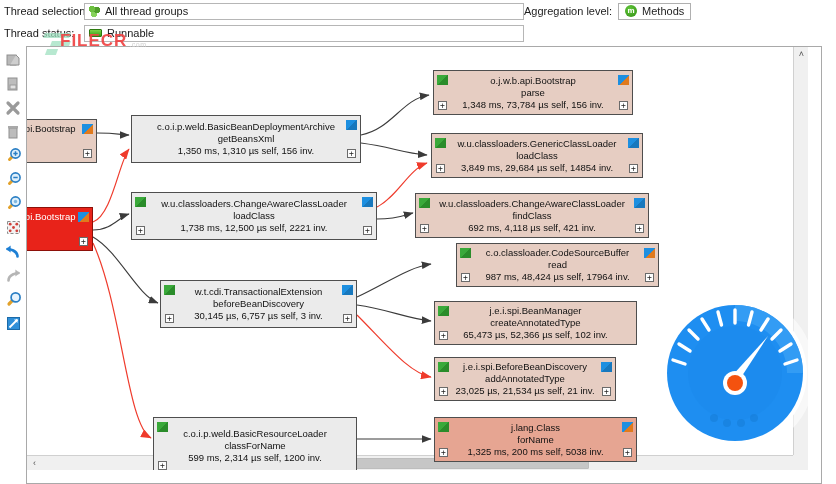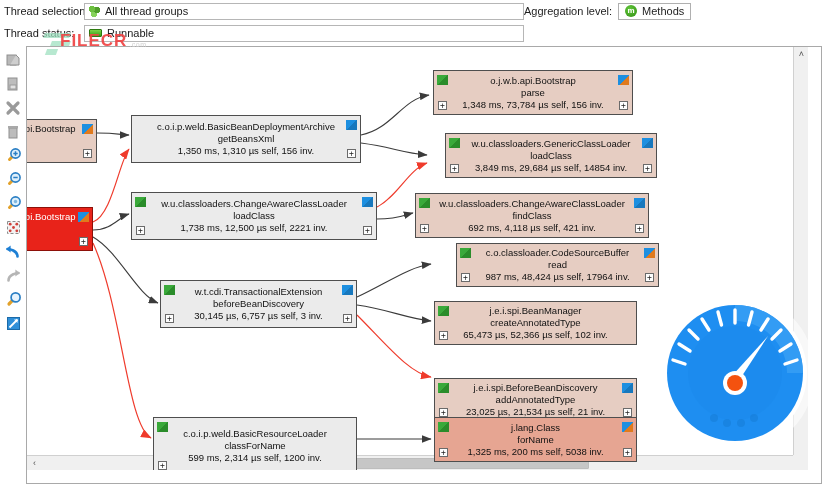--- a/index.html
+++ b/index.html
@@ -511,21 +511,21 @@
         <span class="badge-in">
             <i class="bi-green"></i>
           </span>
         <span class="badge-out">
             <i class="bi-orange"></i>
           </span>
         <span class="expander exp-l">+</span>
         <span class="expander exp-r">+</span>
       </div>
 
-      <div class="node peach" id="n-genericclassloader-loadclass" style="left:404px; top:86px; width:212px; height:45px;margin-left:14px;">
+      <div class="node peach" id="n-genericclassloader-loadclass" style="left:404px; top:86px; width:212px; height:45px;">
         <span class="lbl">
           <span class="ln">w.u.classloaders.GenericClassLoader</span>
           <span class="ln">loadClass</span>
           <span class="ln">3,849 ms, 29,684 µs self, 14854 inv.</span>
         </span>
         <span class="badge-in">
             <i class="bi-green"></i>
           </span>
         <span class="badge-out">
             <i class="bi-blue"></i>
@@ -571,21 +571,21 @@
           <span class="ln">j.e.i.spi.BeanManager</span>
           <span class="ln">createAnnotatedType</span>
           <span class="ln">65,473 µs, 52,366 µs self, 102 inv.</span>
         </span>
         <span class="badge-in">
             <i class="bi-green"></i>
           </span>
         <span class="expander exp-l">+</span>
       </div>
 
-      <div class="node peach" id="n-beforebeandiscovery-addannotatedtype" style="left:407px; top:310px; width:203px; height:44px;margin-top:21px;">
+      <div class="node peach" id="n-beforebeandiscovery-addannotatedtype" style="left:407px; top:310px; width:182px; height:44px;">
         <span class="lbl">
           <span class="ln">j.e.i.spi.BeforeBeanDiscovery</span>
           <span class="ln">addAnnotatedType</span>
           <span class="ln">23,025 µs, 21,534 µs self, 21 inv.</span>
         </span>
         <span class="badge-in">
             <i class="bi-green"></i>
           </span>
         <span class="badge-out">
             <i class="bi-blue"></i>

